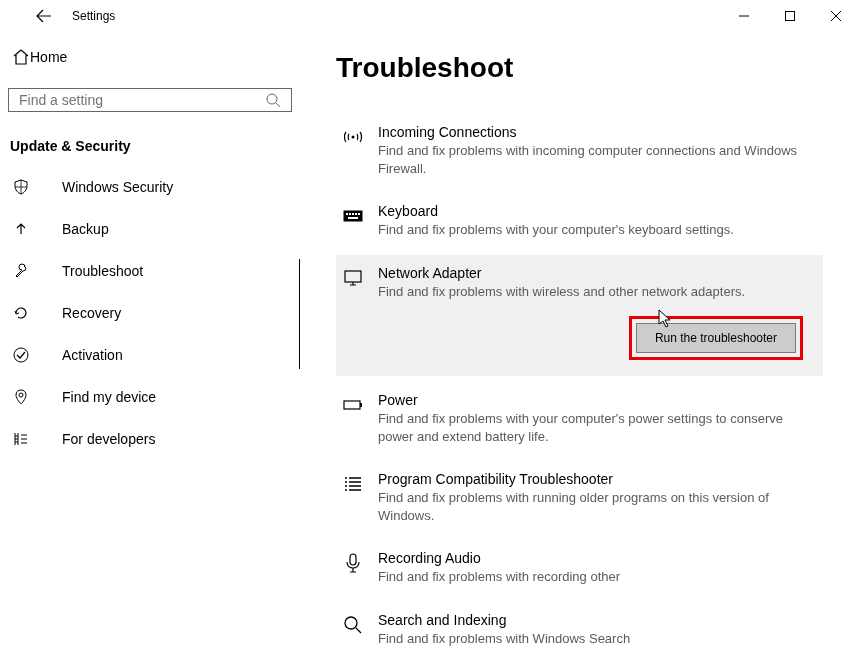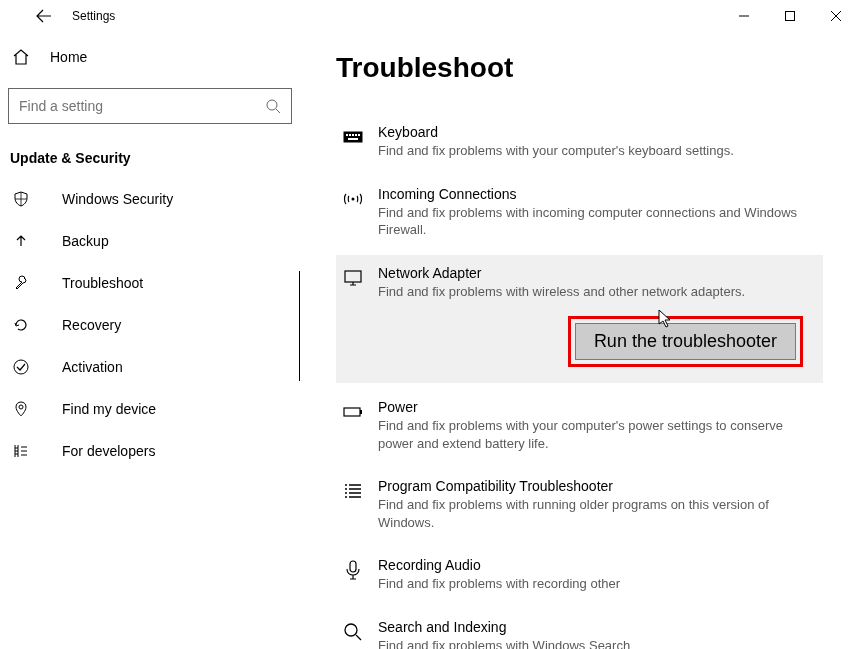--- a/index.html
+++ b/index.html
@@ -48,28 +48,28 @@
 }
 .sidebar {
   width: 300px;
   padding: 8px 8px 0 8px;
   display: flex;
   flex-direction: column;
 }
 .home-row {
   display: flex;
   align-items: center;
-  gap: 20px;
+  gap: 0;
   padding: 8px 4px 8px 4px;
   margin-bottom: 14px;
 }
 .home-row .icon { width: 18px; display:flex; align-items:center; justify-content:center; }
 .search-box {
   border: 1px solid #666;
-  height: 36px;
+  height: 24px;
   display: flex;
   align-items: center;
   padding: 0 10px;
   margin-bottom: 16px;
   width: 284px;
 }
 .search-box input {
   flex: 1;
   border: none;
   outline: none;
@@ -136,21 +136,21 @@
   display: inline-block;
   margin-top: 16px;
   margin-left: auto;
   float: right;
   margin-right: 20px;
 }
 .run-btn {
   background: #cccccc;
   border: 1px solid #7a7a7a;
   padding: 7px 18px;
-  font-size: 18px;
+  font-size: 12px;
   font-family: inherit;
   cursor: default;
   position: relative;
 }
 .cursor {
   position: absolute;
   left: 50%;
   top: 6px;
   pointer-events: none;
 }
@@ -278,48 +278,48 @@
 
     </div>
   </div>
 
   <div class="main">
     <div class="main-title">Troubleshoot</div>
 
     <div class="trouble-item">
       <div class="ti-icon">
         <svg width="22" height="22" viewBox="0 0 22 22">
+            <path d="M4 6 C2 8 2 14 4 16 M7 8 C6 9 6 13 7 14 M18 6 C20 8 20 14 18 16 M15 8 C16 9 16 13 15 14" stroke="#000" fill="none" stroke-width="1.2"></path>
+            <circle cx="11" cy="11" r="1.5" fill="#000"></circle>
+          </svg>
+      </div>
+      <div class="ti-body">
+        <div class="ti-title">Incoming Connections</div>
+        <div class="ti-desc">Find and fix problems with incoming computer connections and Windows Firewall.</div>
+      </div>
+    </div>
+
+    <div class="trouble-item">
+      <div class="ti-icon">
+        <svg width="22" height="22" viewBox="0 0 22 22">
             <rect x="2" y="6" width="18" height="10" stroke="#000" fill="#000"></rect>
             <rect x="4" y="8" width="2" height="2" fill="#fff"></rect>
             <rect x="7" y="8" width="2" height="2" fill="#fff"></rect>
             <rect x="10" y="8" width="2" height="2" fill="#fff"></rect>
             <rect x="13" y="8" width="2" height="2" fill="#fff"></rect>
             <rect x="16" y="8" width="2" height="2" fill="#fff"></rect>
             <rect x="6" y="12" width="10" height="2" fill="#fff"></rect>
           </svg>
       </div>
       <div class="ti-body">
         <div class="ti-title">Keyboard</div>
         <div class="ti-desc">Find and fix problems with your computer's keyboard settings.</div>
       </div>
     </div>
 
-    <div class="trouble-item">
-      <div class="ti-icon">
-        <svg width="22" height="22" viewBox="0 0 22 22">
-            <path d="M4 6 C2 8 2 14 4 16 M7 8 C6 9 6 13 7 14 M18 6 C20 8 20 14 18 16 M15 8 C16 9 16 13 15 14" stroke="#000" fill="none" stroke-width="1.2"></path>
-            <circle cx="11" cy="11" r="1.5" fill="#000"></circle>
-          </svg>
-      </div>
-      <div class="ti-body">
-        <div class="ti-title">Incoming Connections</div>
-        <div class="ti-desc">Find and fix problems with incoming computer connections and Windows Firewall.</div>
-      </div>
-    </div>
-
     <div class="trouble-item selected">
       <div class="ti-icon">
         <svg width="22" height="22" viewBox="0 0 22 22">
             <rect x="3" y="4" width="16" height="11" stroke="#000" fill="none" stroke-width="1.2"></rect>
             <path d="M8 18 H14 M11 15 V18" stroke="#000" stroke-width="1.2"></path>
           </svg>
       </div>
       <div class="ti-body">
         <div class="ti-title">Network Adapter</div>
         <div class="ti-desc">Find and fix problems with wireless and other network adapters.</div>

